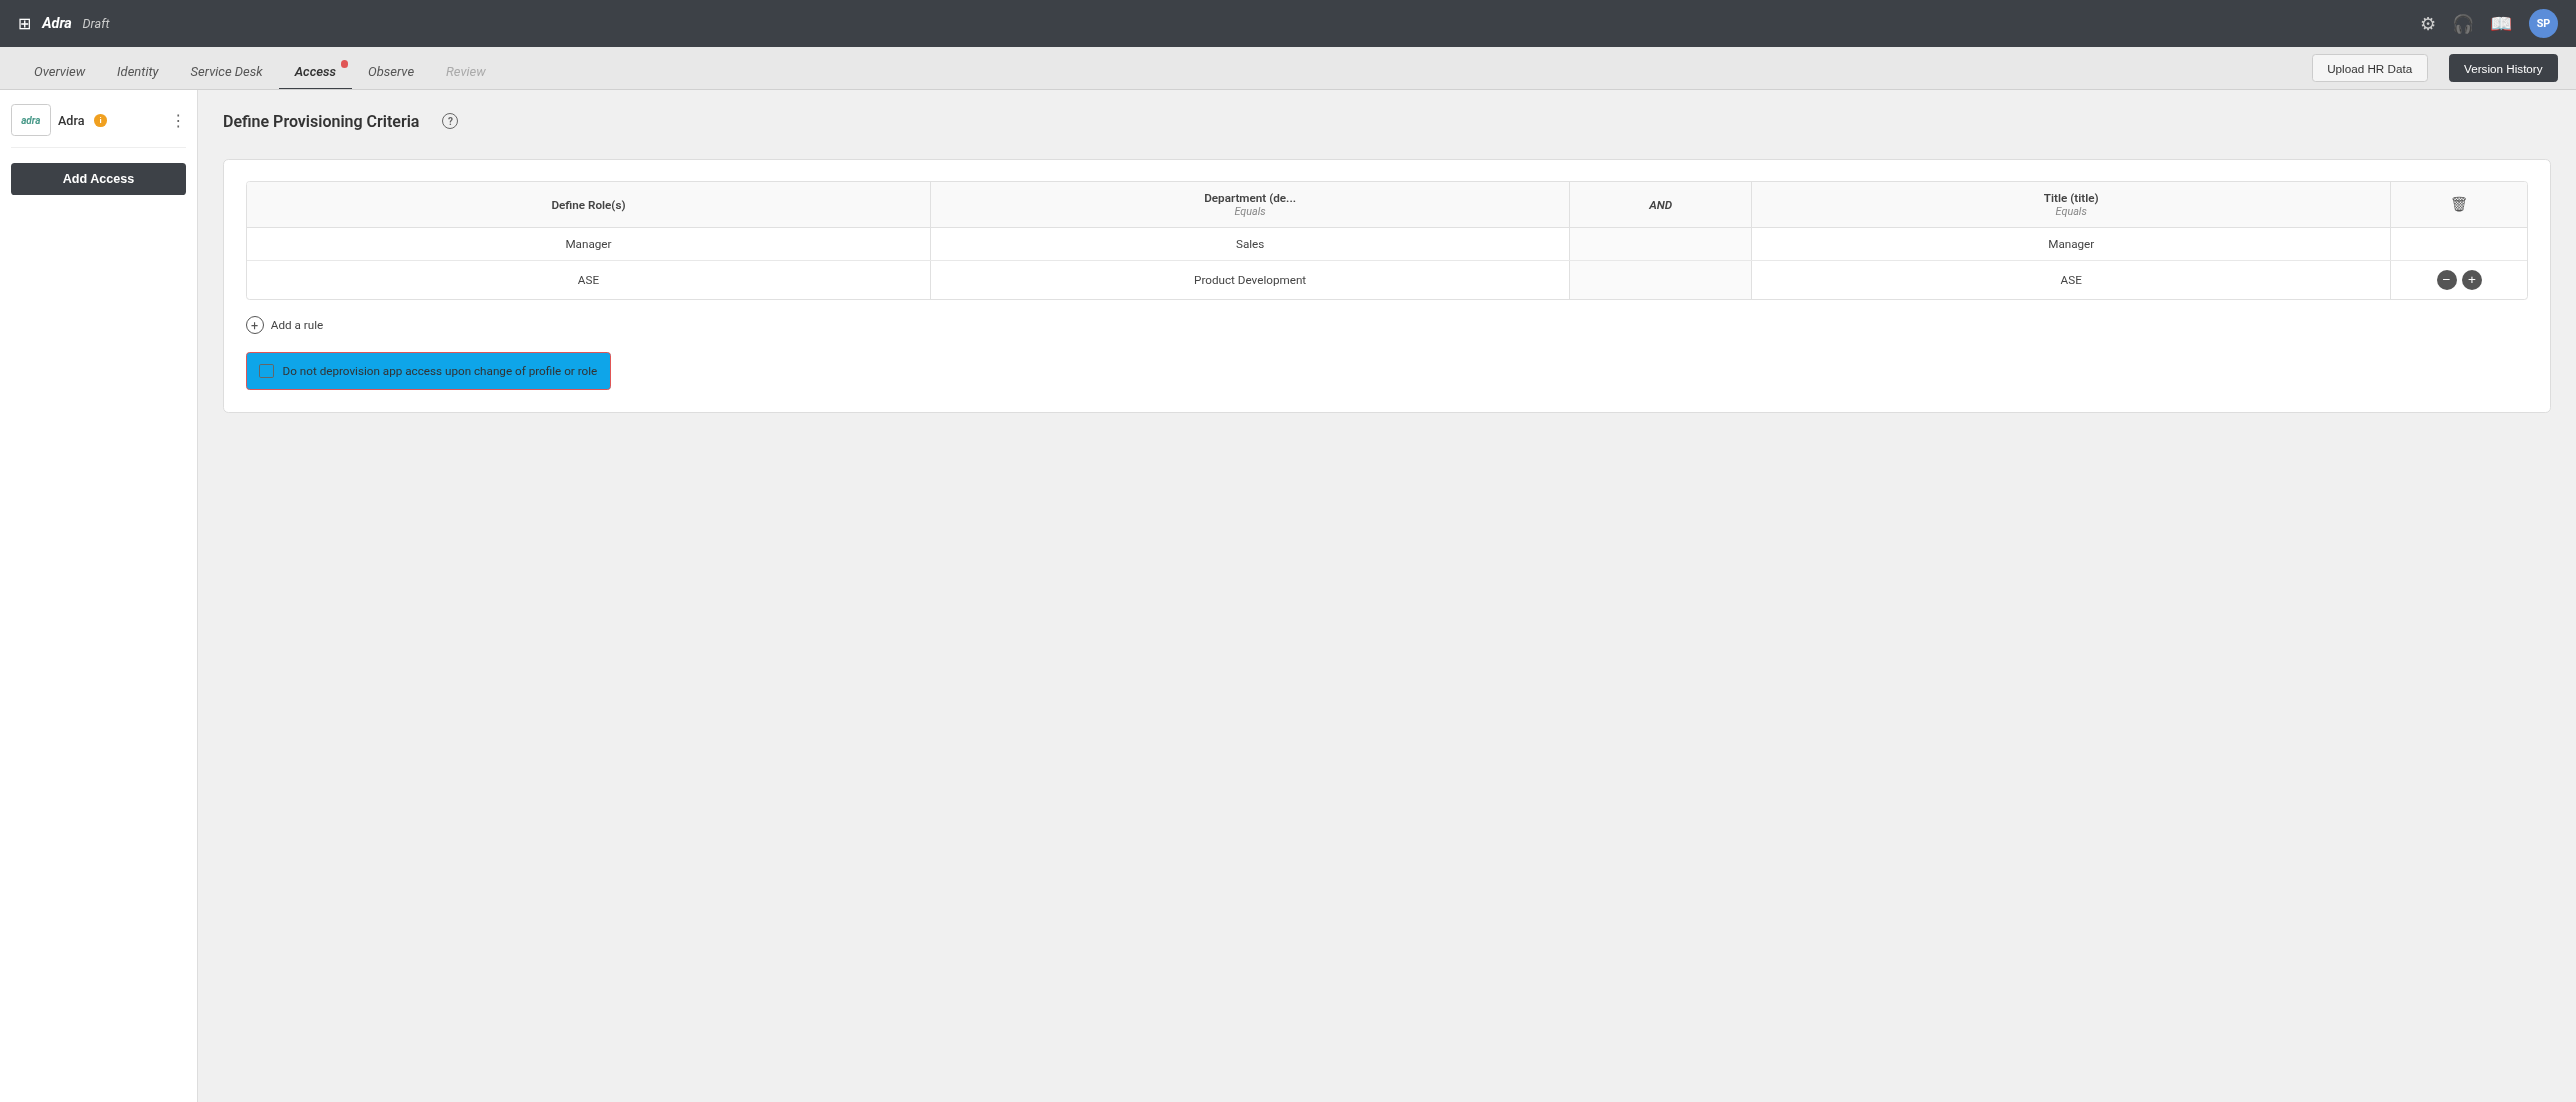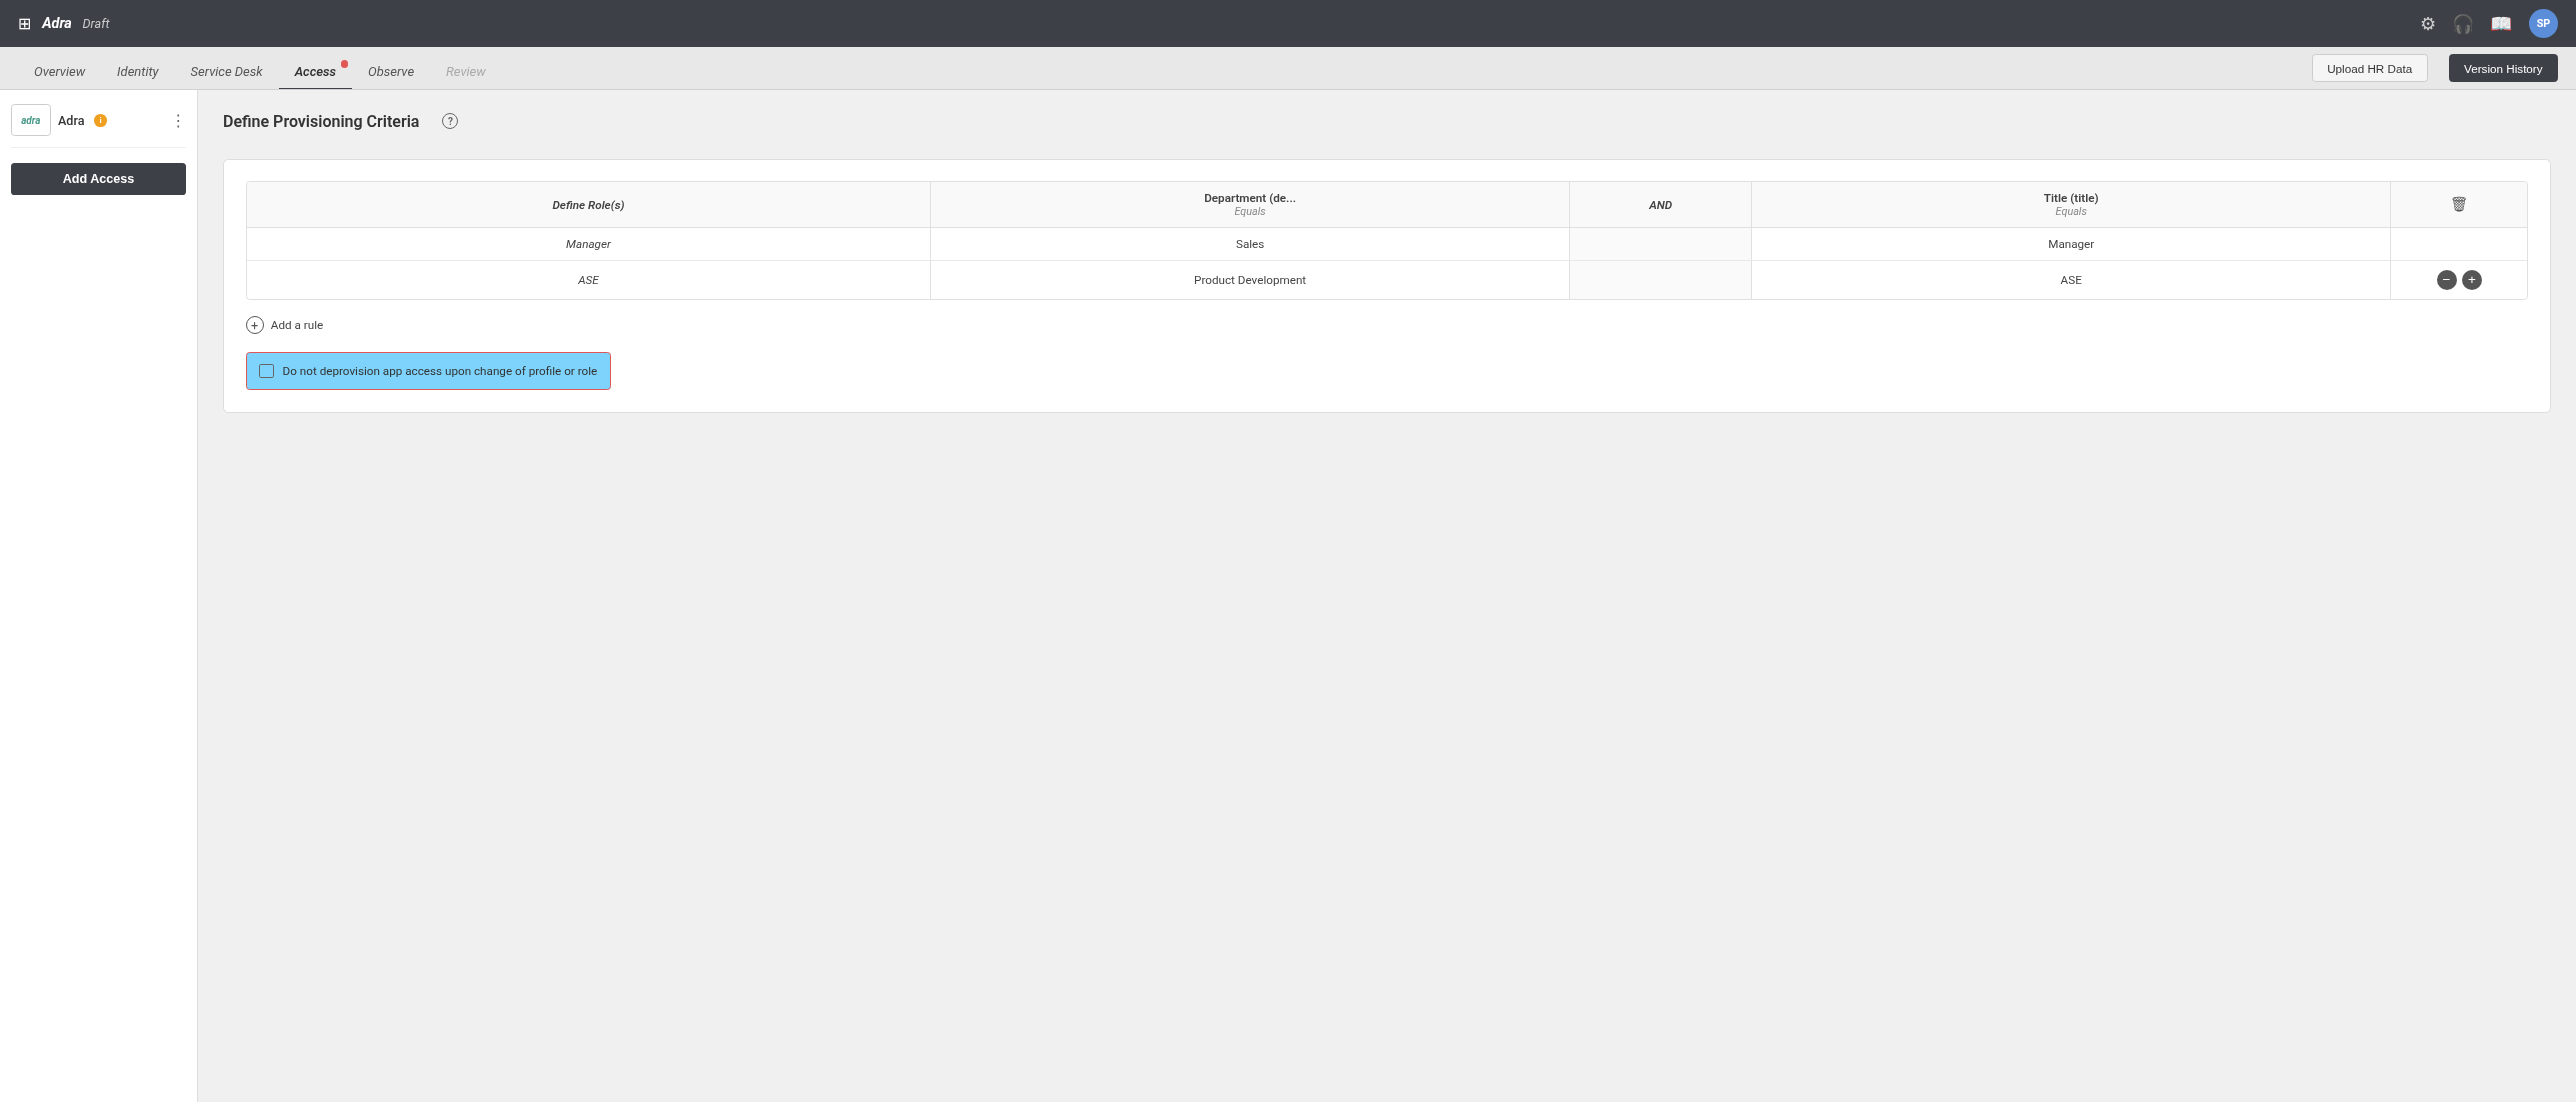--- a/index.html
+++ b/index.html
@@ -314,21 +314,21 @@
     .rules-table td {
       padding: 9px 14.4px;
       font-size: 11.7px;
       color: #444;
       border-bottom: 0.9px solid #e8e8e8;
       text-align: center;
     }
     .rules-table tr:last-child td {
       border-bottom: none;
     }
-    .col-role { width: 30%; border-right: 0.9px solid #e0e0e0; font-style: italic; }
+    .col-role { width: 30%; border-right: 0.9px solid #e0e0e0; }
     .col-dept { width: 28%; border-right: 0.9px solid #e0e0e0; }
     .col-and  { width: 8%; border-right: 0.9px solid #e0e0e0; font-style: italic; font-weight: 700; color: #444; background: #fafafa; }
     .col-title{ width: 28%; border-right: 0.9px solid #e0e0e0; }
     .col-actions { width: 6%; }
     .delete-btn {
       background: none;
       border: none;
       cursor: pointer;
       font-size: 14.4px;
       color: #555;
@@ -380,21 +380,21 @@
     }
 
     
     .checkbox-row {
       display: flex;
       align-items: center;
       gap: 9px;
       padding: 10.8px 12.6px;
       border: 1.8px solid #e05555;
       border-radius: 3.6px;
-      background: #7dd3fc;
+      background: #0ea5e9;
       width: fit-content;
       cursor: pointer;
     }
     .checkbox-box {
       width: 14.4px;
       height: 14.4px;
       border: 1.4px solid #666;
       border-radius: 1.8px;
       flex-shrink: 0;
     }

